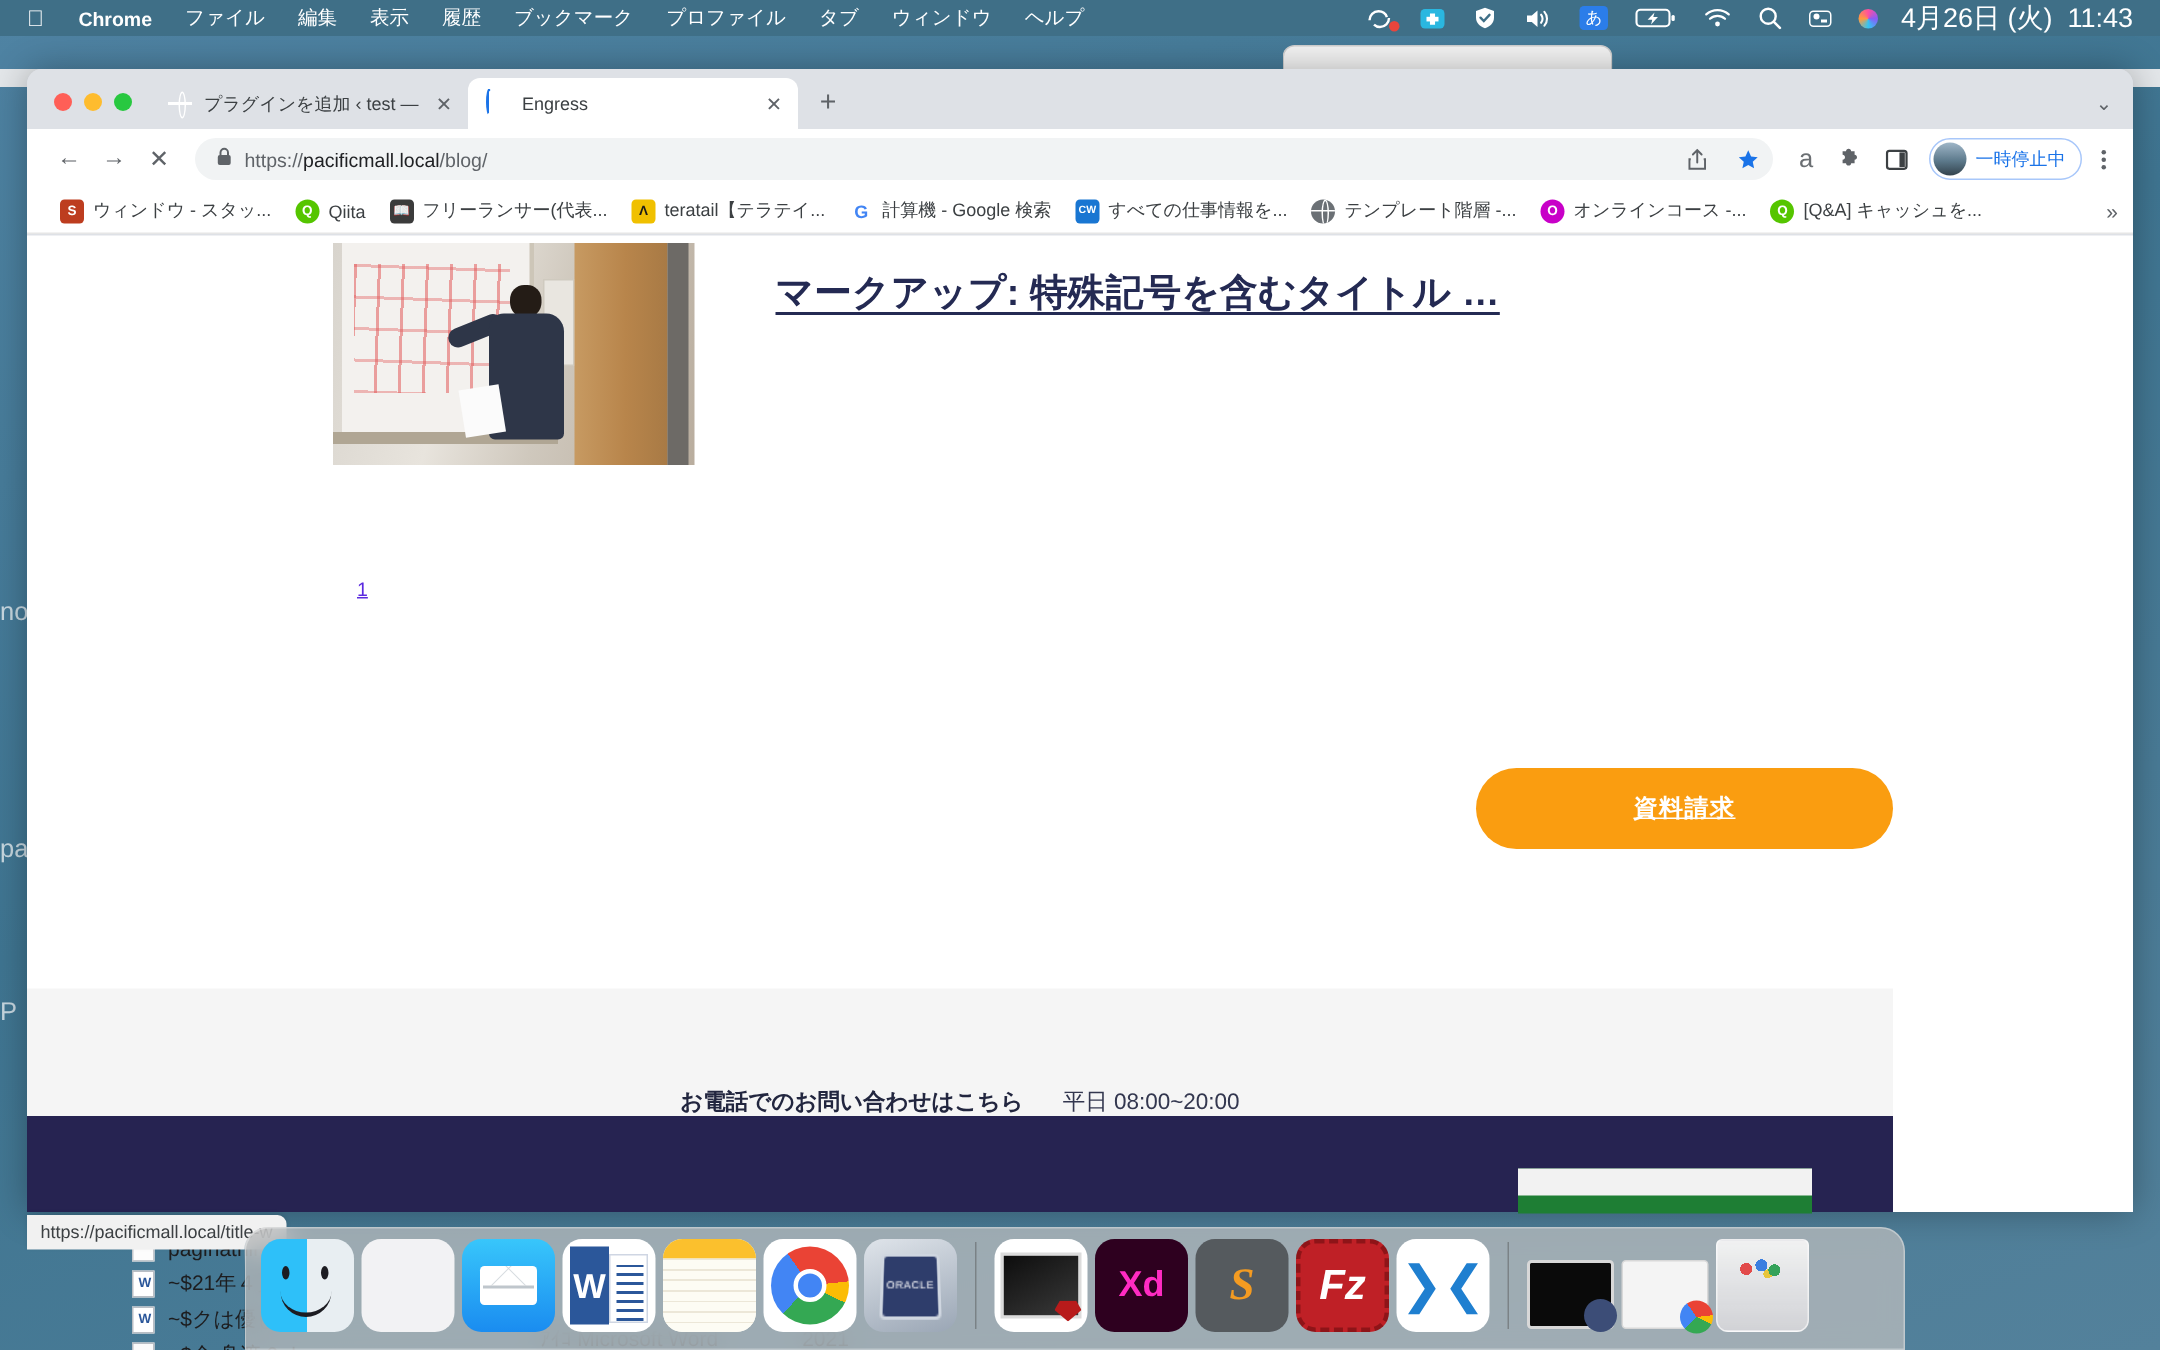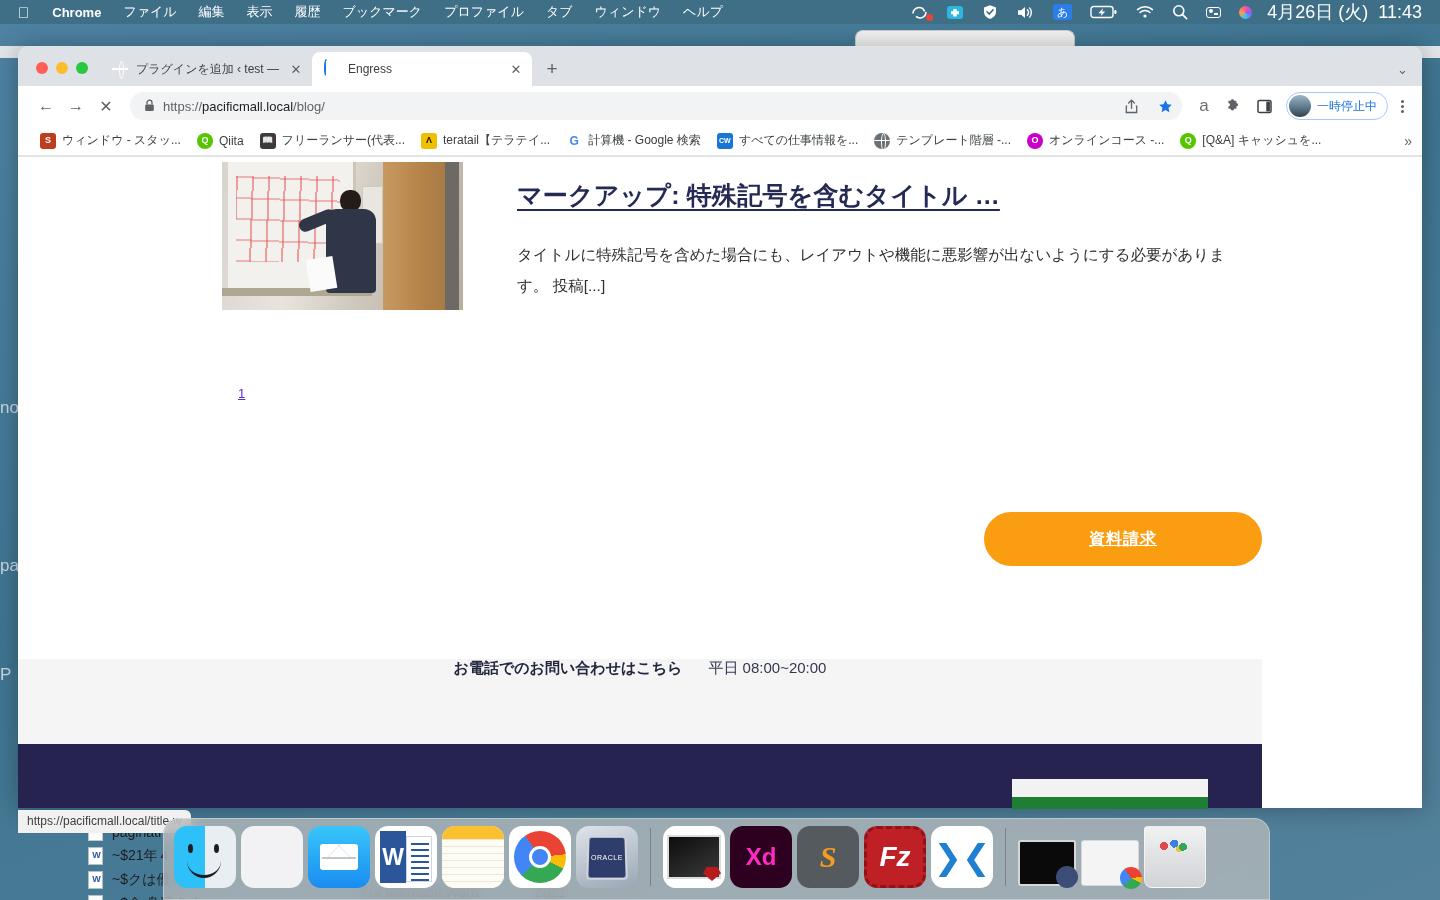--- a/index.html
+++ b/index.html
@@ -290,21 +290,21 @@
   .cta-wrap { display: flex; justify-content: flex-end; margin-top: 110px; }
   .cta-btn {
     width: 278px; height: 54px; border-radius: 30px;
     background: #fa9d10; color: #ffffff;
     display: flex; align-items: center; justify-content: center;
     font-size: 16px; font-weight: bold; letter-spacing: 1px;
   }
 
   .contact-band {
     margin-top: 93px; height: 85px; background: #f5f5f5;
-    display: flex; align-items: flex-start; justify-content: center; gap: 26px;
+    display: flex; align-items: flex-end; justify-content: center; gap: 26px;
   }
   .contact-label { font-size: 15px; font-weight: bold; color: #22263f; }
   .contact-phone {
     font-size: 44px; font-weight: bold; color: #22274d;
     letter-spacing: -1px; line-height: 1;
   }
   .contact-hours { font-size: 15px; color: #33374f; }
 
   .site-footer { height: 64px; background: #262351; }
   .wp-green-note {
@@ -727,21 +727,20 @@
           <div class="door"></div>
           <div class="door-frame"></div>
           <div class="ledge"></div>
           <div class="person-arm"></div>
           <div class="person-head"></div>
           <div class="person-body"></div>
           <div class="person-paper"></div>
         </div>
         <div class="post-body">
           <a class="post-title" href="#">マークアップ: 特殊記号を含むタイトル …</a>
-          <p class="post-excerpt">タイトルに特殊記号を含めた場合にも、レイアウトや機能に悪影響が出ないようにする必要があります。 投稿[...]</p>
         </div>
       </div>
 
       <div class="pagination">
         <a href="#">1</a>
       </div>
 
       <div class="cta-wrap">
         <a class="cta-btn" href="#">資料請求</a>
       </div>

